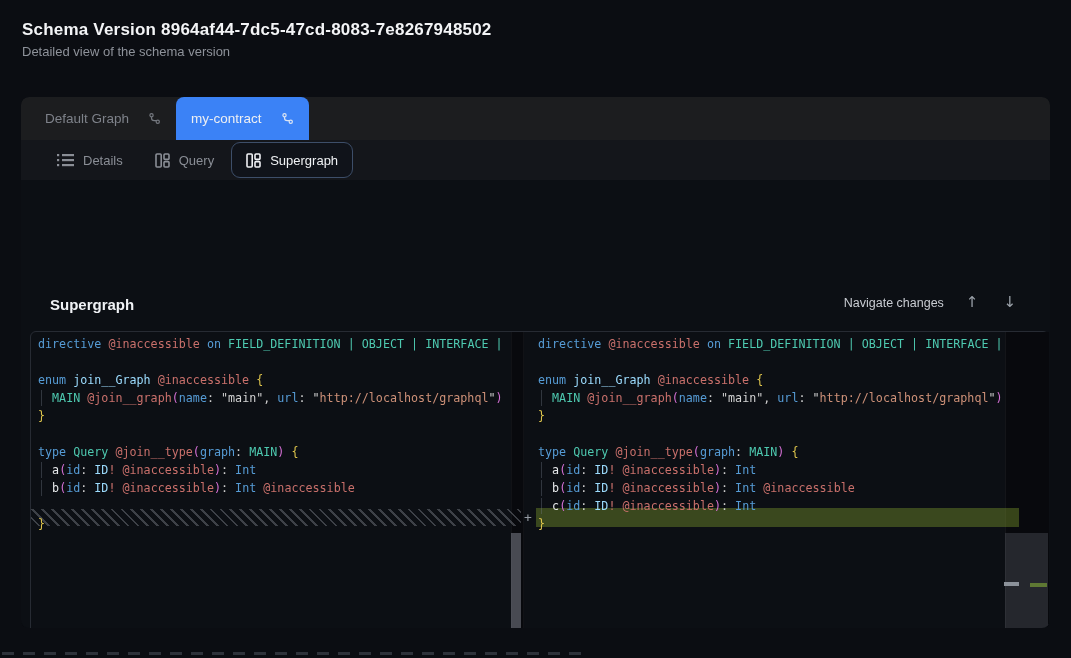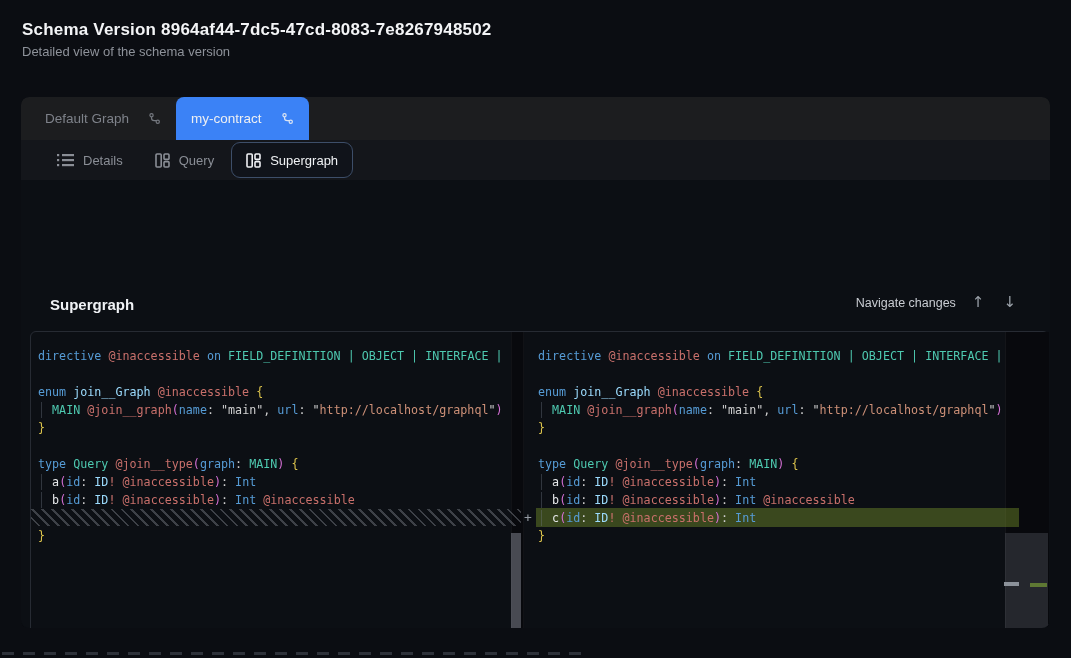--- a/index.html
+++ b/index.html
@@ -19,38 +19,38 @@
   .tab { display:flex; align-items:center; gap:19px; padding:0 15px; font-size:13.5px; color:#7E828A; cursor:pointer; }
   .tab.active { background:#3b82f6; color:#EDEFF2; border-radius:8px 8px 0 0; }
   .tab .vicon { display:flex; opacity:.9; }
   .subnav { position:absolute; left:0; top:43px; width:100%; height:40px; background:#14161B; display:flex; align-items:center; padding-left:21px; gap:2px; }
   .subitem { display:flex; align-items:center; gap:9px; height:36px; padding:0 14px; font-size:13px; color:#8A8E96; border:1px solid transparent; border-radius:9px; cursor:pointer; }
   .subitem.active { color:#F0F2F5; border-color:#3D4E69; background:#10131A; }
 
   .content { position:absolute; left:0; top:83px; width:100%; bottom:0; background:#0C0F14; }
 
   .sg-heading { position:absolute; left:29px; top:116px; font-size:15px; font-weight:bold; color:#F0F2F5; }
-  .nav-changes { position:absolute; right:31px; top:113px; display:flex; align-items:center; gap:13px; }
+  .nav-changes { position:absolute; right:31px; top:113px; display:flex; align-items:center; gap:19px; }
   .nav-changes .lbl { font-size:12.5px; color:#C9CCD2; }
   .nav-arrow { background:none; border:none; color:#9AA0A8; font-size:15px; line-height:1; cursor:pointer; font-family:"DejaVu Sans", sans-serif; padding:2px 3px; }
 
   
   .diff-box { position:absolute; left:9px; top:151px; width:1019px; height:312px; border:1px solid #272B33; border-radius:6px; }
   .band { position:absolute; top:152px; height:378px; background:#08090D; z-index:1; }
   .band.mid { left:490px; width:13px; border-left:1px solid rgba(255,255,255,0.04); border-right:1px solid rgba(255,255,255,0.04); }
   .band.right { left:984px; width:44px; border-left:1px solid rgba(255,255,255,0.05); }
 
   .hatch-row { position:absolute; left:10px; top:329px; width:490px; height:17px; z-index:2;
     background:repeating-linear-gradient(45deg, transparent 0 5px, rgba(165,170,180,0.32) 5px 7px); }
   .added-row { position:absolute; left:515px; top:328px; width:483px; height:19px; z-index:2; background:rgba(128,158,44,0.40); }
   .plus-marker { position:absolute; left:500px; top:330px; width:14px; z-index:5; text-align:center;
     font-family:"DejaVu Sans Mono", monospace; font-size:13px; color:#969CA4; }
 
   .code-pane { position:absolute; top:151px; width:481px; height:312px; overflow:hidden; z-index:3;
-    padding-top:16px; font-family:"DejaVu Sans Mono", monospace; font-size:11.7px; line-height:18px; white-space:pre; cursor:text; }
+    padding-top:4px; font-family:"DejaVu Sans Mono", monospace; font-size:11.7px; line-height:18px; white-space:pre; cursor:text; }
   .code-pane.left  { left:9px;  padding-left:8px; }
   .code-pane.right { left:503px; padding-left:14px; }
   .code-line { position:relative; height:18px; }
   .guide { position:absolute; left:3px; top:1px; bottom:1px; width:1px; background:rgba(120,128,140,0.35); }
 
   .tk-k { color:#569CD6; }          
   .tk-t { color:#4EC9B0; }          
   .tk-i { color:#9CDCFE; }          
   .tk-d { color:#C9706B; }          
   .tk-b { color:#DDC44C; }          

